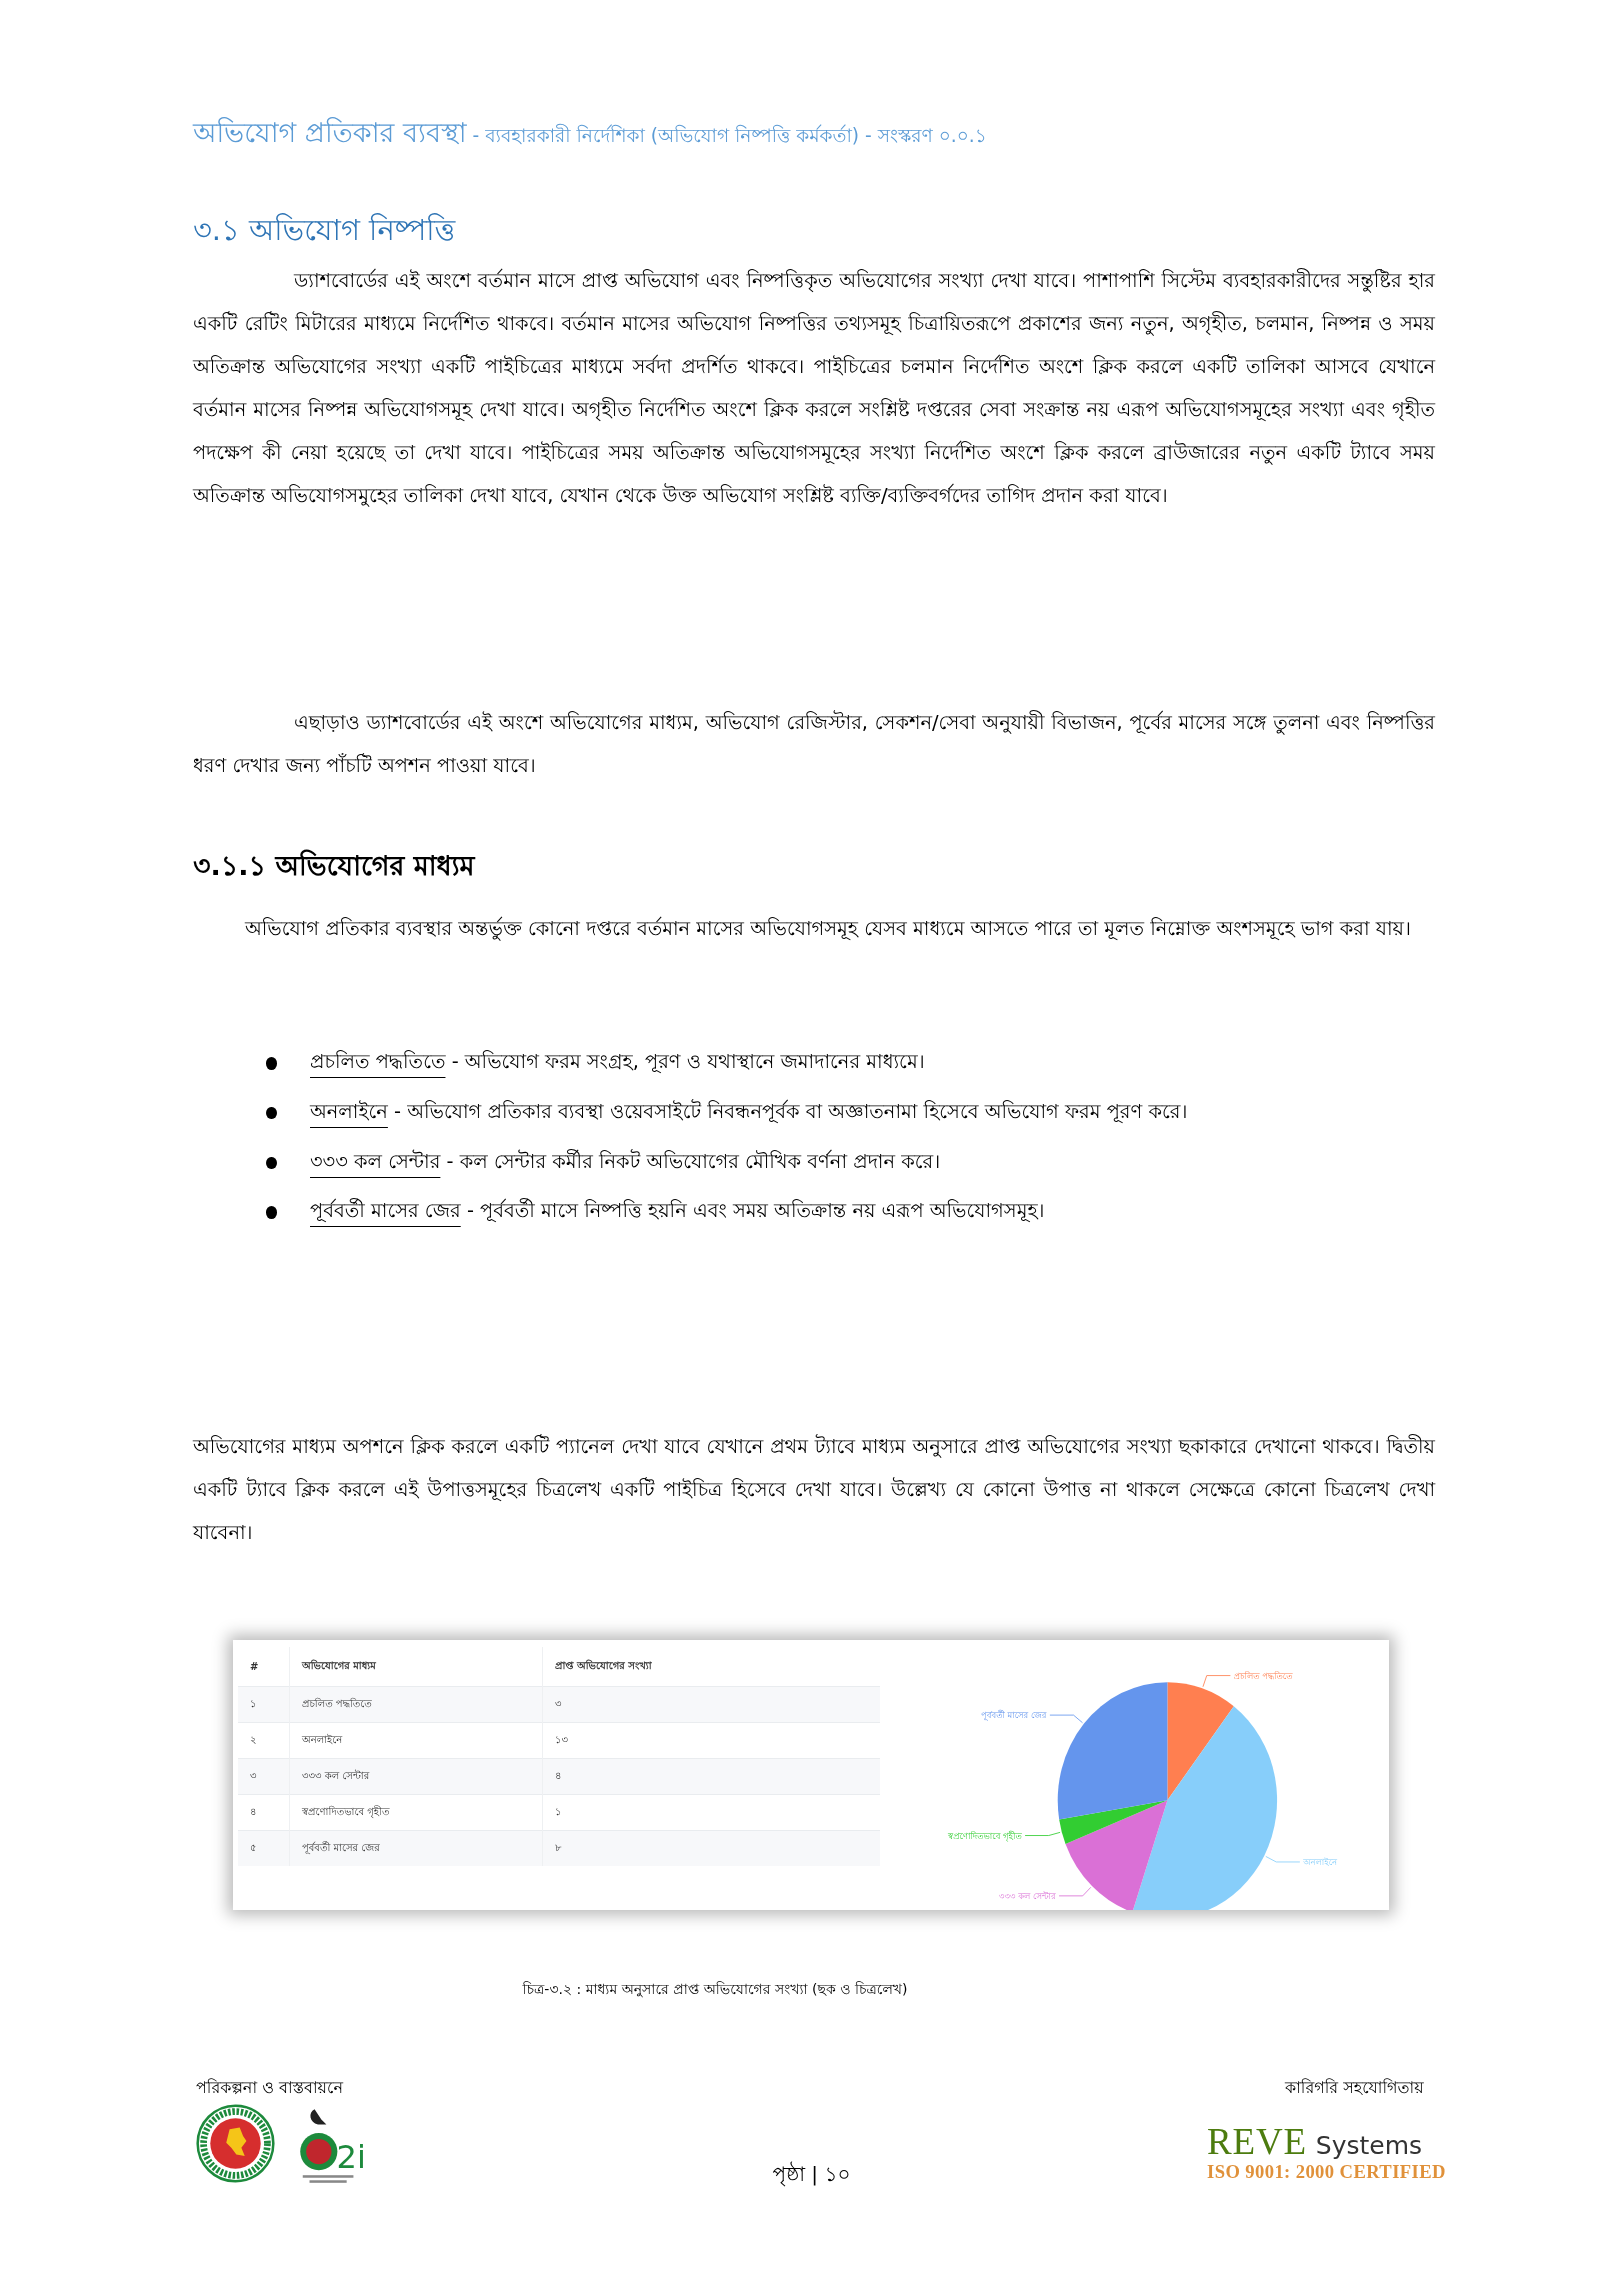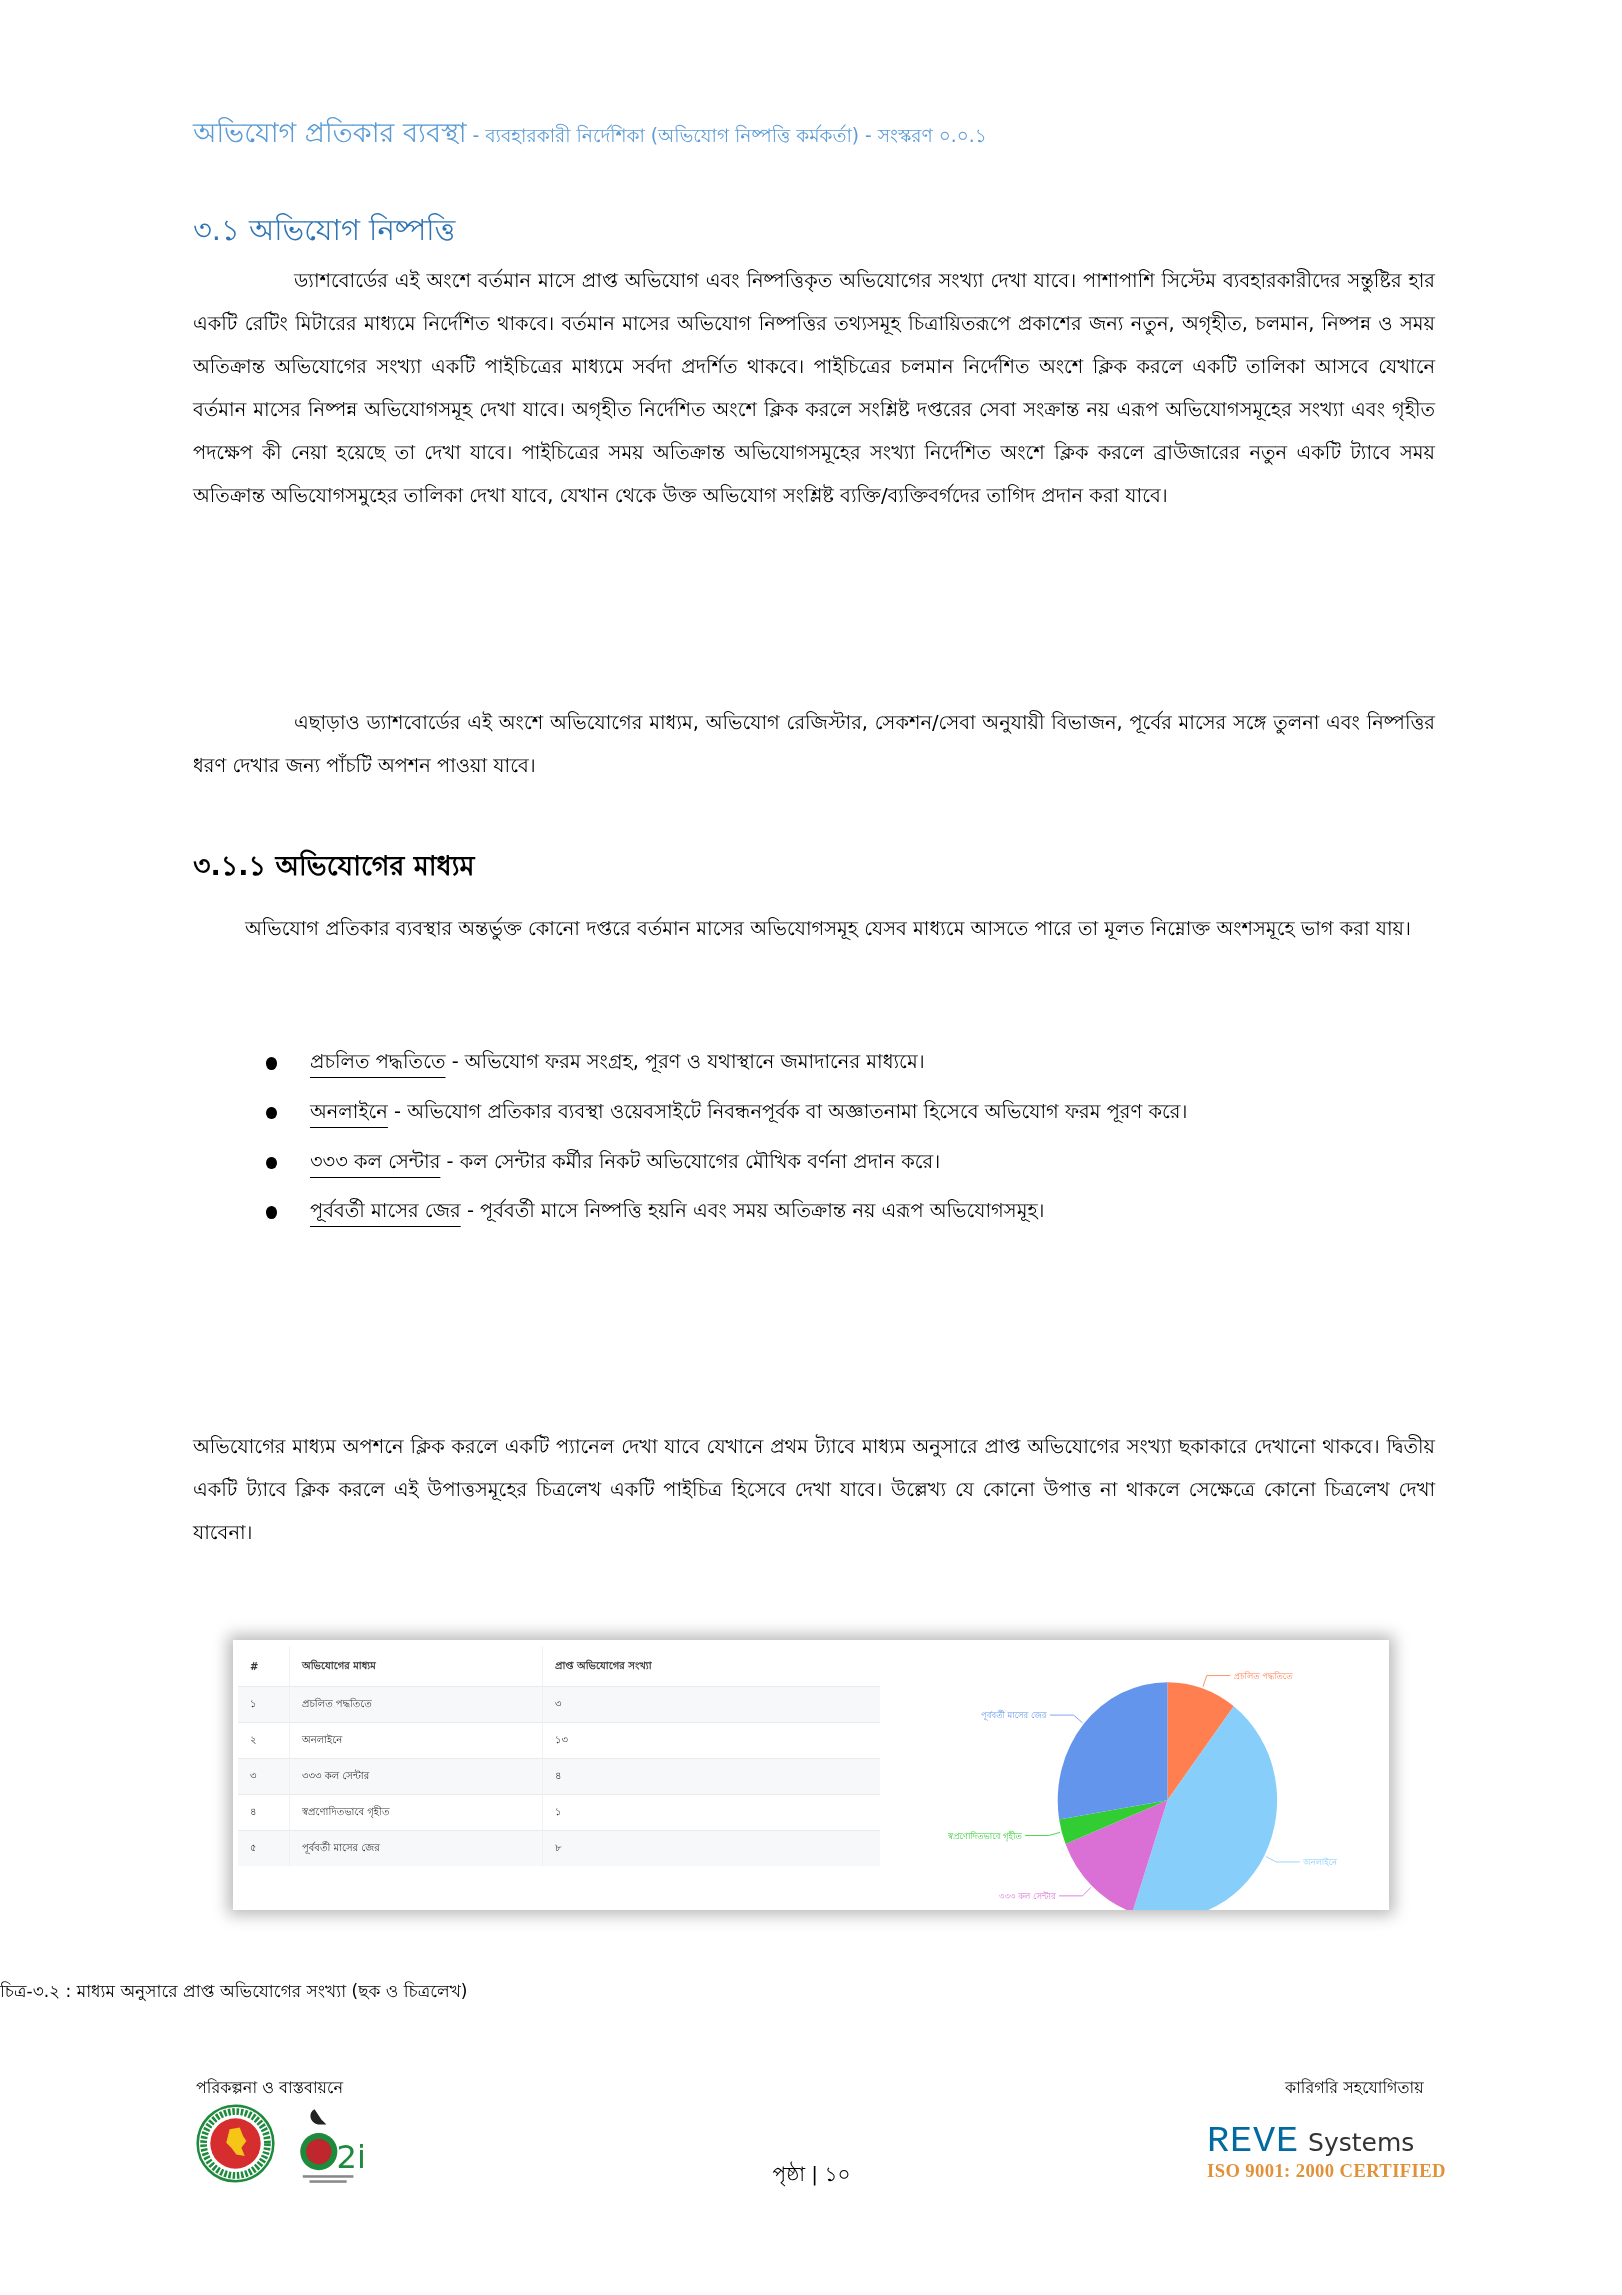--- a/index.html
+++ b/index.html
@@ -50,29 +50,29 @@
     text-align: left; padding: 0 12px; height: 35px; border-top: 0.8px solid #e9ecef;
     font-weight: normal;
   }
   .fig-table th { font-weight: bold; height: 39px; border-top: none; }
   .fig-table td.c1, .fig-table th.c1 { width: 27px; border-right: 0.8px solid #eef0f2; }
   .fig-table td.c2, .fig-table th.c2 { width: 228px; border-right: 0.8px solid #eef0f2; }
   .fig-table tbody tr:nth-child(odd) { background: #f7f8fa; }
   .pie-svg { position: absolute; left: 592px; top: 0; }
 
   .caption {
-    left: 0; width: 1430px; top: 1978px; text-align: left; font-size: 17px;
+    left: 0; width: 1430px; top: 1978px; text-align: center; font-size: 14px;
   }
   .footer-left-label { left: 196px; top: 2075px; font-size: 16px; }
   .footer-right-label { left: 1285px; top: 2075px; font-size: 16px; }
   .page-num { left: 0; width: 1623px; top: 2159px; text-align: center; font-size: 20px; }
   .logo-gov { left: 196px; top: 2104px; }
   .logo-a2i { left: 296px; top: 2104px; }
   .reve { left: 1207px; top: 2120px; white-space: nowrap; }
-  .reve .brand { font-size: 37px; color: #0369a1; letter-spacing: 0.8px; font-family: Liberation Mono, monospace; }
+  .reve .brand { font-size: 37px; color: #4d7c0f; letter-spacing: 0.8px; font-family: Liberation Serif, serif; }
   .reve .systems { font-size: 25px; color: #333; margin-left: 9px; font-family: "DejaVu Sans", sans-serif; }
   .reve .iso {
     display: block; font-family: "Liberation Serif", "DejaVu Serif", serif; font-weight: bold;
     color: #e0913a; font-size: 18.6px; margin-top: -1.7px; letter-spacing: 0.4px;
   }
 </style>
 </head>
 <body>
 
 <div class="abs running-header">

